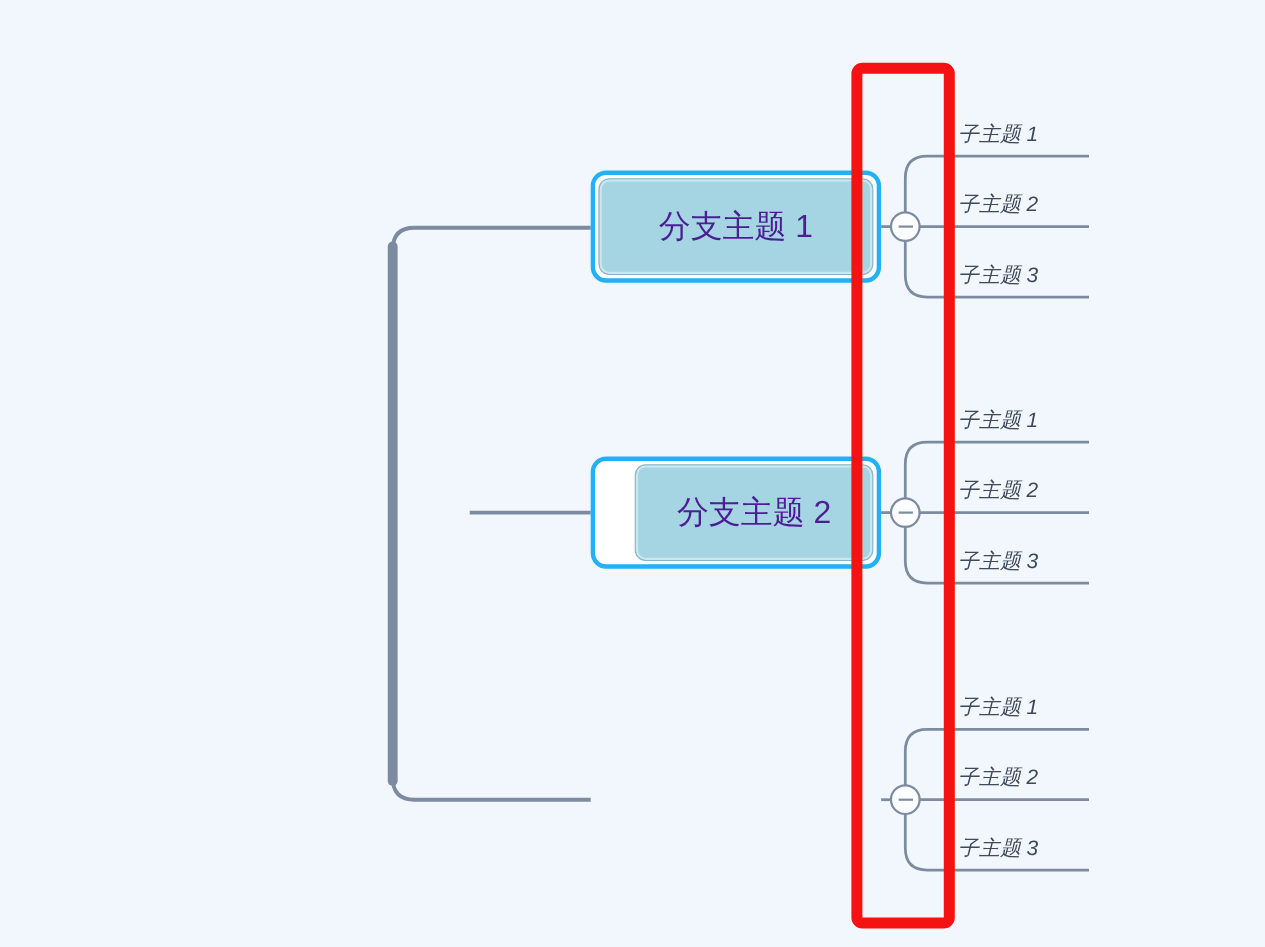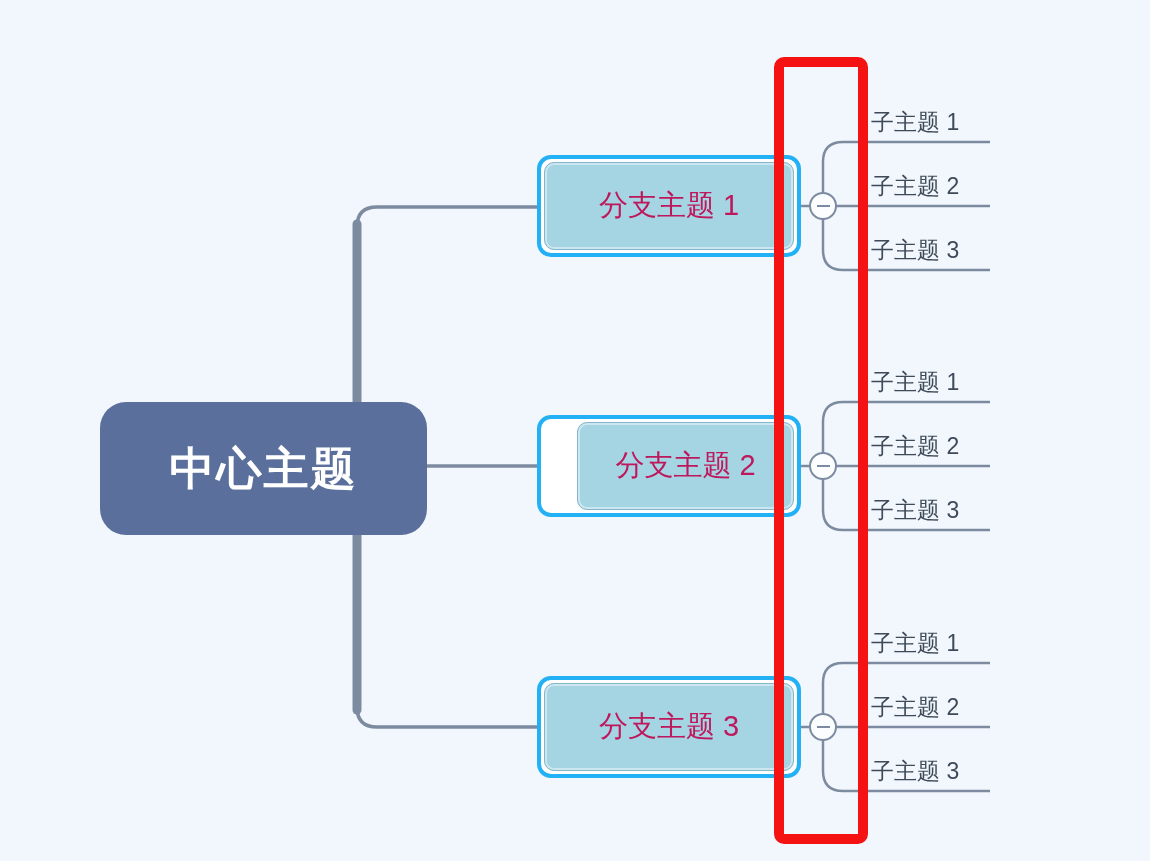--- a/index.html
+++ b/index.html
@@ -21,37 +21,37 @@
   .branch {
     position:absolute; left:537px; width:264px; height:102px;
     border:4px solid #22b1f4; border-radius:14px; background:#ffffff;
     padding:3px; box-sizing:border-box; z-index:3; cursor:default;
   }
   .b1 { top:155px; } .b2 { top:415px;padding-left:36px; } .b3 { top:676px; }
   .branch-fill {
     width:100%; height:100%; background:#a5d4e3;
     border:1px solid #86b6c9; border-radius:10px; box-sizing:border-box;
     display:flex; align-items:center; justify-content:center;
-    font-size:29px; color:#be185d;
+    font-size:29px; color:#4c1d95;
     box-shadow: inset 0 0 0 2px rgba(255,255,255,0.45);
   }
 
   .toggle {
     position:absolute; left:809px; width:28px; height:28px;
     border:2px solid #7d8ba1; border-radius:50%; background:#fbfdff;
     box-sizing:border-box; z-index:4;
     display:flex; align-items:center; justify-content:center; cursor:pointer;
   }
   .t1 { top:192px; } .t2 { top:452px; } .t3 { top:713px; }
   .minus { width:13px; height:0; border-top:2px solid #7d8ba1; }
 
   .sub {
     position:absolute; left:871px; width:130px; height:33px;
-    line-height:33px; font-size:23px; color:#3e4a59; z-index:3;
-    white-space:nowrap; cursor:default;
+    line-height:33px; font-size:19px; color:#3e4a59; z-index:3;
+    white-space:nowrap; cursor:default;font-style:italic;
   }
 
   .red-rect {
     position:absolute; left:774px; top:57px; width:94px; height:787px;
     border:10px solid #f41212; border-radius:10px; box-sizing:border-box;
     z-index:50; pointer-events:none;
   }
 </style>
 </head>
 <body>
@@ -70,37 +70,29 @@
 
     <path d="M801,466 L810,466" stroke-width="2.5"></path>
     <path d="M990,402 L843,402 Q823,402 823,422 L823,510 Q823,530 843,530 L990,530" stroke-width="2.5"></path>
     <path d="M836,466 L990,466" stroke-width="2.5"></path>
 
     <path d="M801,727 L810,727" stroke-width="2.5"></path>
     <path d="M990,663 L843,663 Q823,663 823,683 L823,771 Q823,791 843,791 L990,791" stroke-width="2.5"></path>
     <path d="M836,727 L990,727" stroke-width="2.5"></path>
   </svg>
 
-  <div class="central">
-    <span>中心主题</span>
-  </div>
 
   <div class="branch b1">
     <div class="branch-fill">
       <span>分支主题 1</span>
     </div>
   </div>
   <div class="branch b2">
     <div class="branch-fill">
       <span>分支主题 2</span>
-    </div>
-  </div>
-  <div class="branch b3">
-    <div class="branch-fill">
-      <span>分支主题 3</span>
     </div>
   </div>
 
   <div class="toggle t1">
     <span class="minus"></span>
   </div>
   <div class="toggle t2">
     <span class="minus"></span>
   </div>
   <div class="toggle t3">

